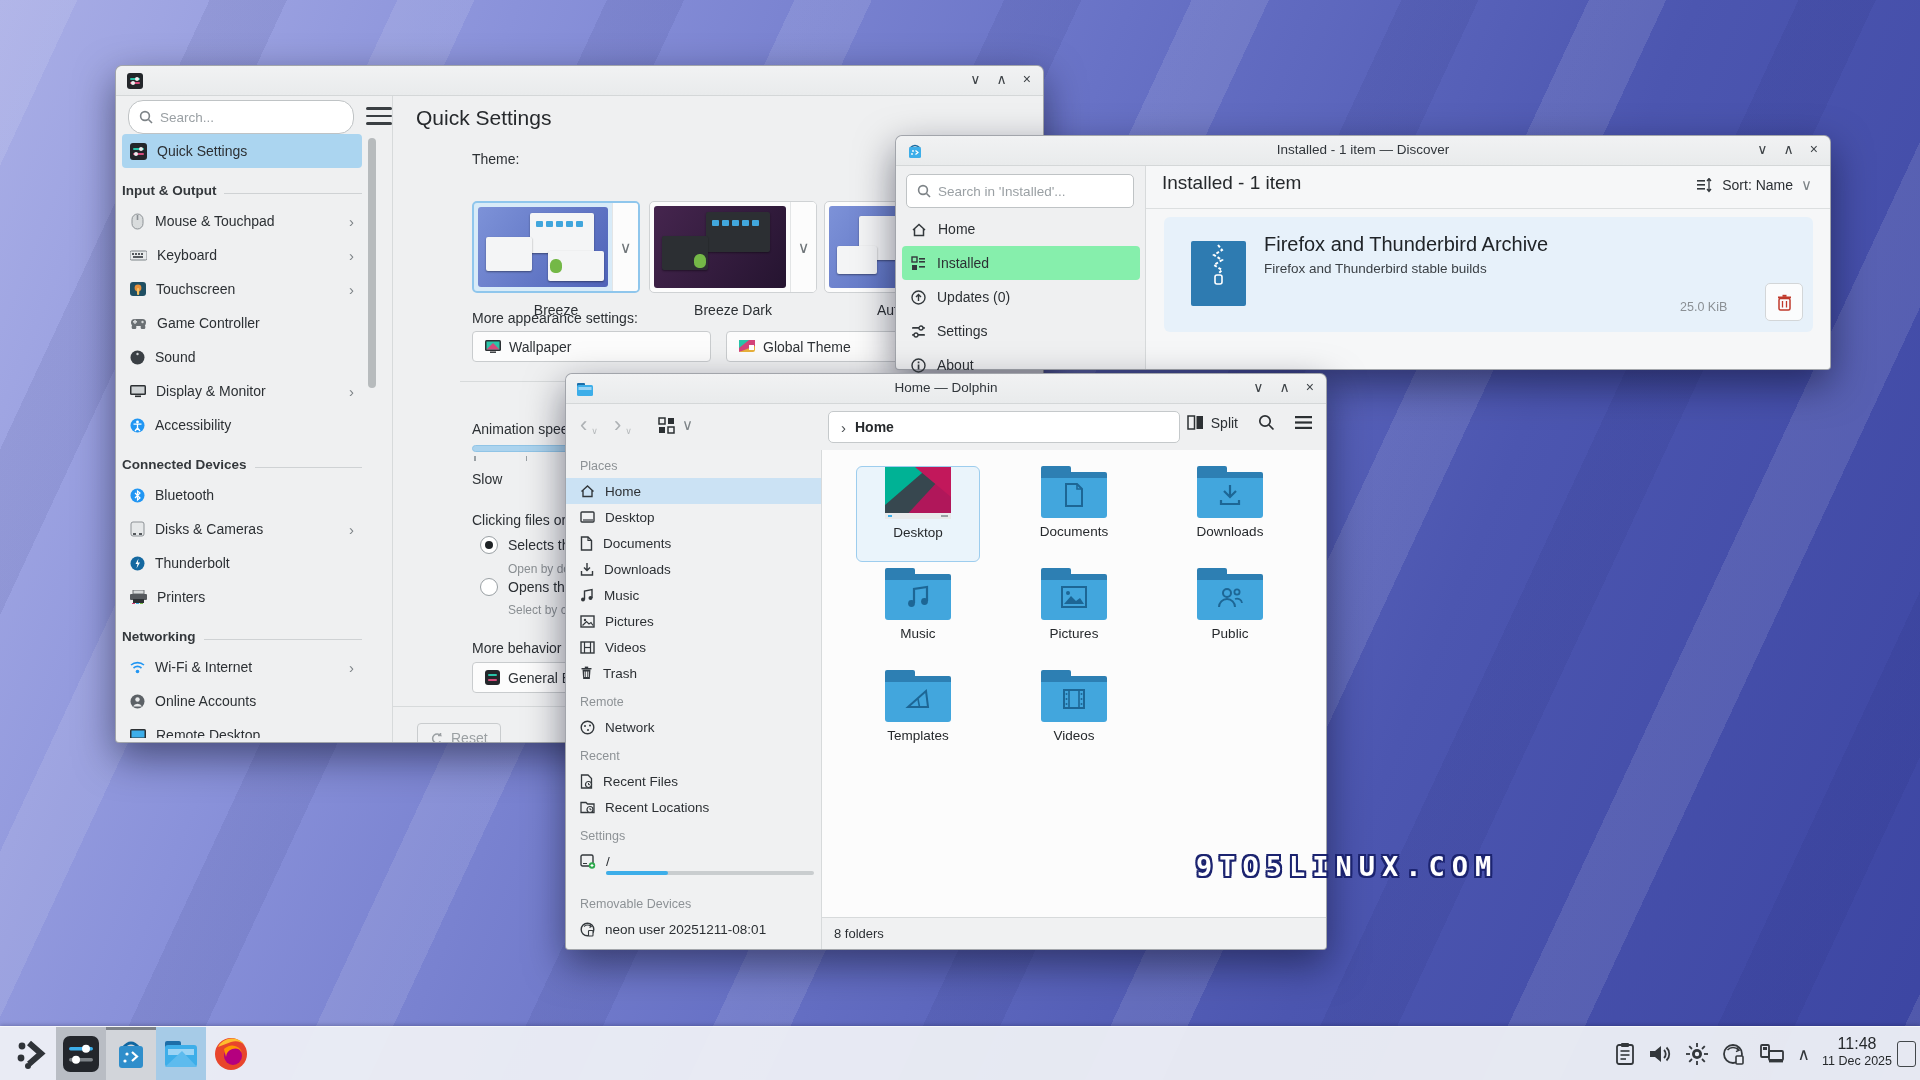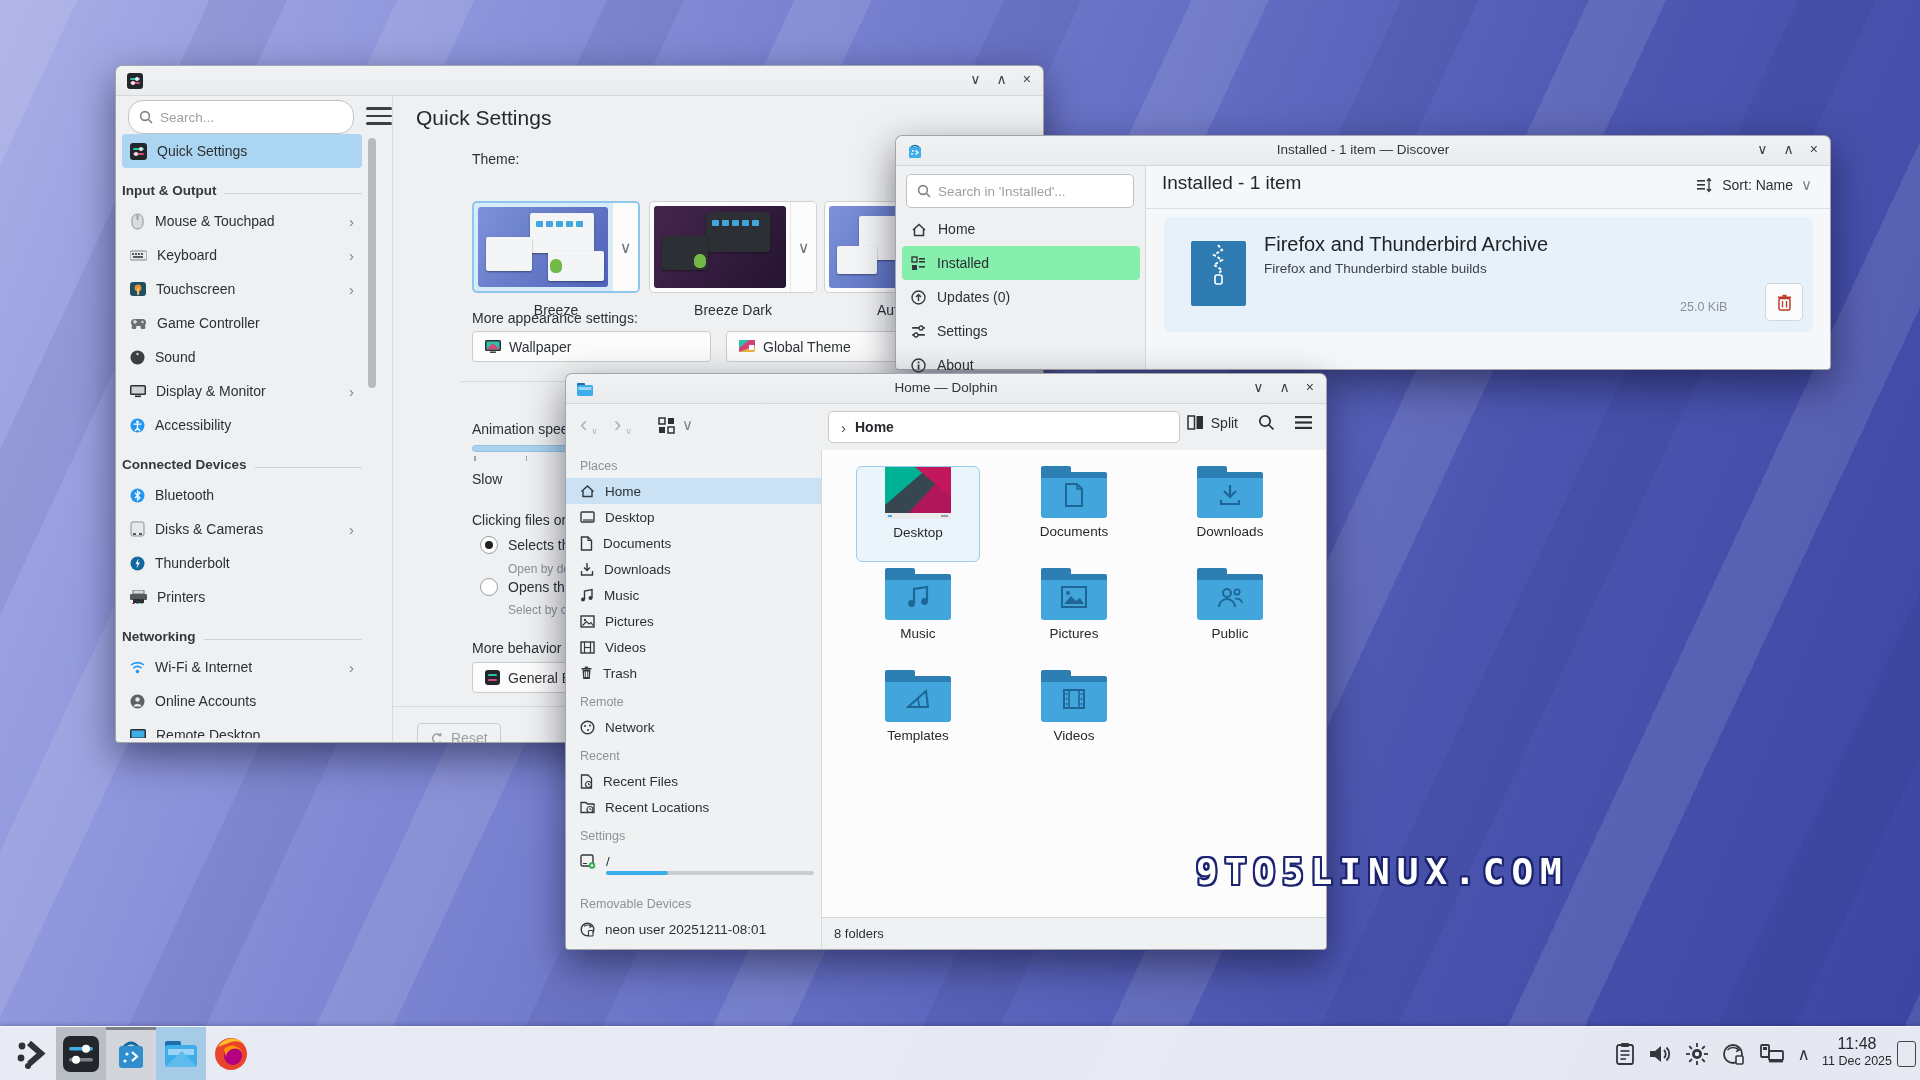--- a/index.html
+++ b/index.html
@@ -100,21 +100,21 @@
 .fitem{position:absolute;width:124px;height:96px;display:flex;flex-direction:column;align-items:center}
 .fitem .flabel{margin-top:6px;font-size:13.5px;color:#26292c;white-space:nowrap}
 .fitem.sel{border:1px solid #9dcdee;background:#eaf4fb;border-radius:6px}
 .folder{width:66px;height:52px;position:relative}
 .folder .tab{position:absolute;left:0;top:0;width:30px;height:10px;background:#2d7fb3;border-radius:2px 2px 0 0}
 .folder .strip{position:absolute;left:0;top:6px;right:0;height:9px;background:#2d7fb3;border-radius:2px 2px 0 0}
 .folder .body{position:absolute;left:0;top:12px;right:0;bottom:0;background:#42a6dd;border-radius:0 0 3px 3px}
 .folder svg{position:absolute;left:50%;top:55%;transform:translate(-50%,-50%);z-index:2}
 
 .watermark{position:absolute;left:1196px;top:851px;z-index:60;font-family:"DejaVu Sans Mono",monospace;
- font-weight:bold;font-size:36px;letter-spacing:7px;color:#fff;white-space:nowrap;
+ font-weight:bold;font-size:27px;letter-spacing:7px;color:#fff;white-space:nowrap;
  text-shadow:-2px 0 0 #1c2470,2px 0 0 #1c2470,0 -2px 0 #1c2470,0 2px 0 #1c2470,2px 2px 0 #1c2470,-2px 2px 0 #1c2470,2px -2px 0 #1c2470,-2px -2px 0 #1c2470}
 
 .taskbar{position:absolute;left:0;bottom:0;width:1920px;height:54px;background:rgba(236,238,245,.96);
  border-top:1px solid rgba(255,255,255,.6);z-index:80;box-shadow:0 -1px 4px rgba(10,10,40,.25)}
 .tb-left{position:absolute;left:6px;top:0;height:54px;display:flex;align-items:stretch}
 .tbcell{width:50px;display:flex;align-items:center;justify-content:center}
 .tbcell.hl-gray{background:#b9bdc4}
 .tbcell.hl-dim{background:#d2d5da;box-shadow:inset 0 3px 0 #7d8288}
 .tbcell.hl-blue{background:#a6cbe7}
 .tray{position:absolute;right:110px;top:0;height:54px;display:flex;align-items:center;gap:13px;color:#33373b}

